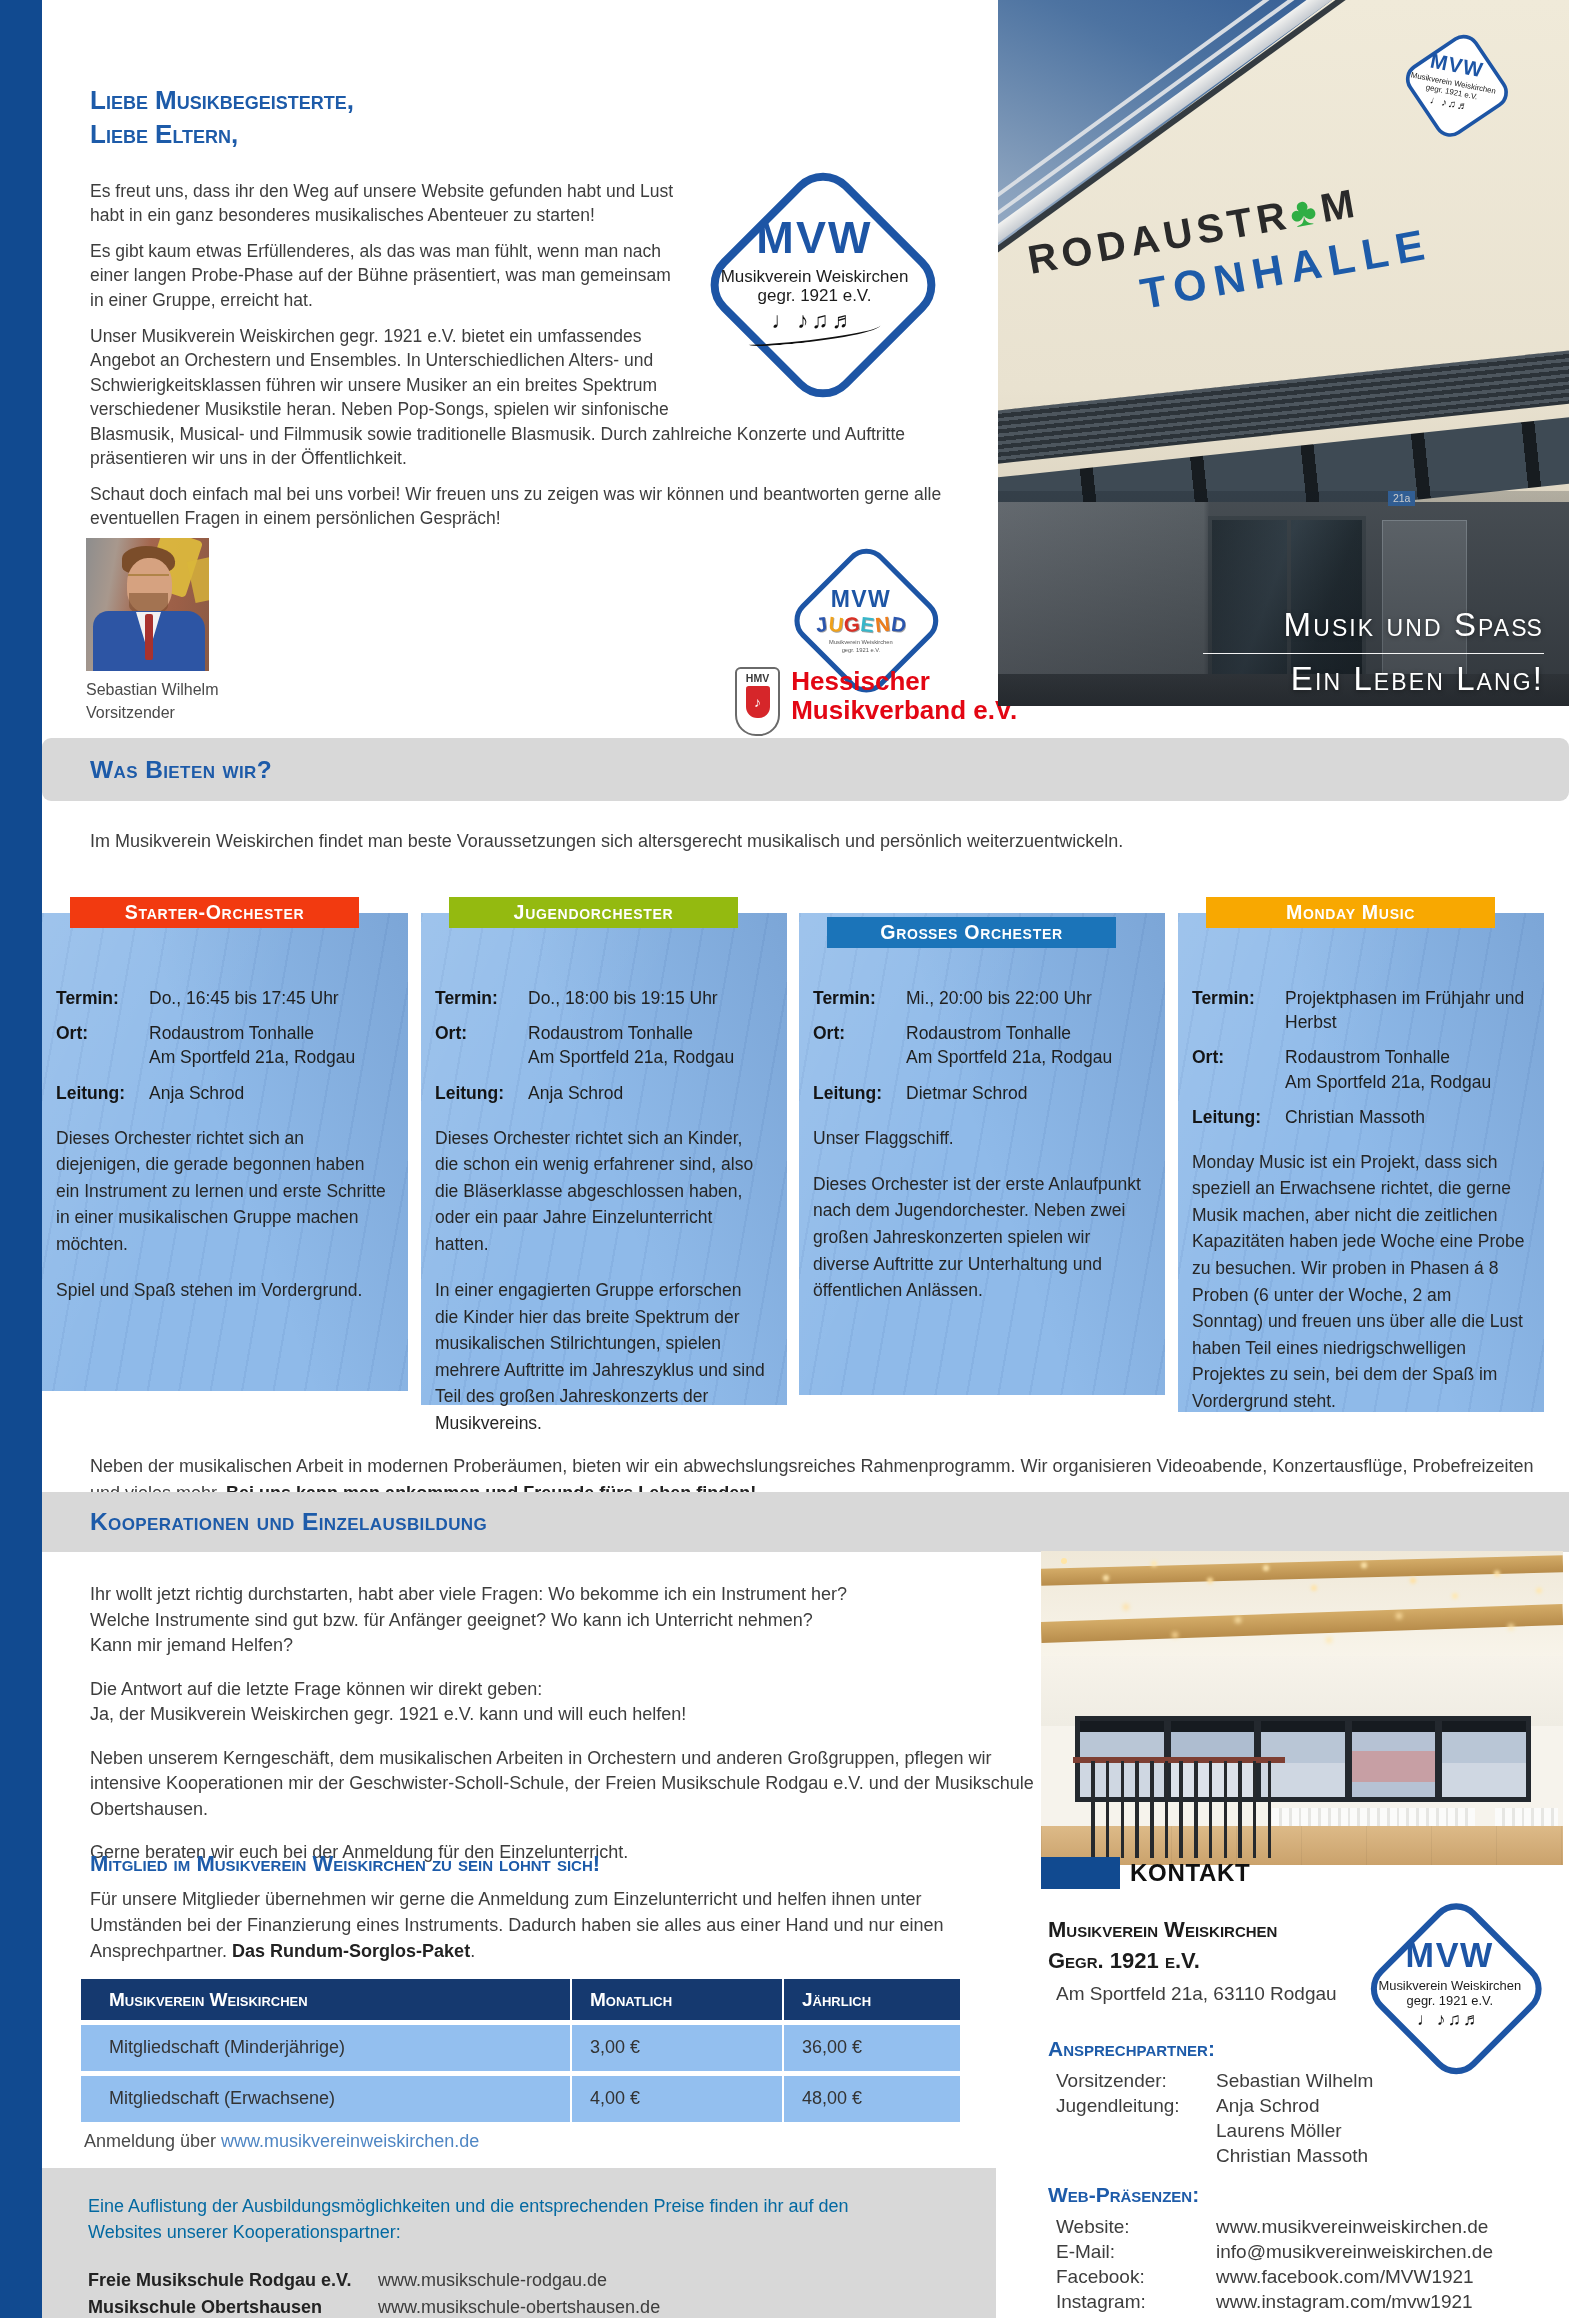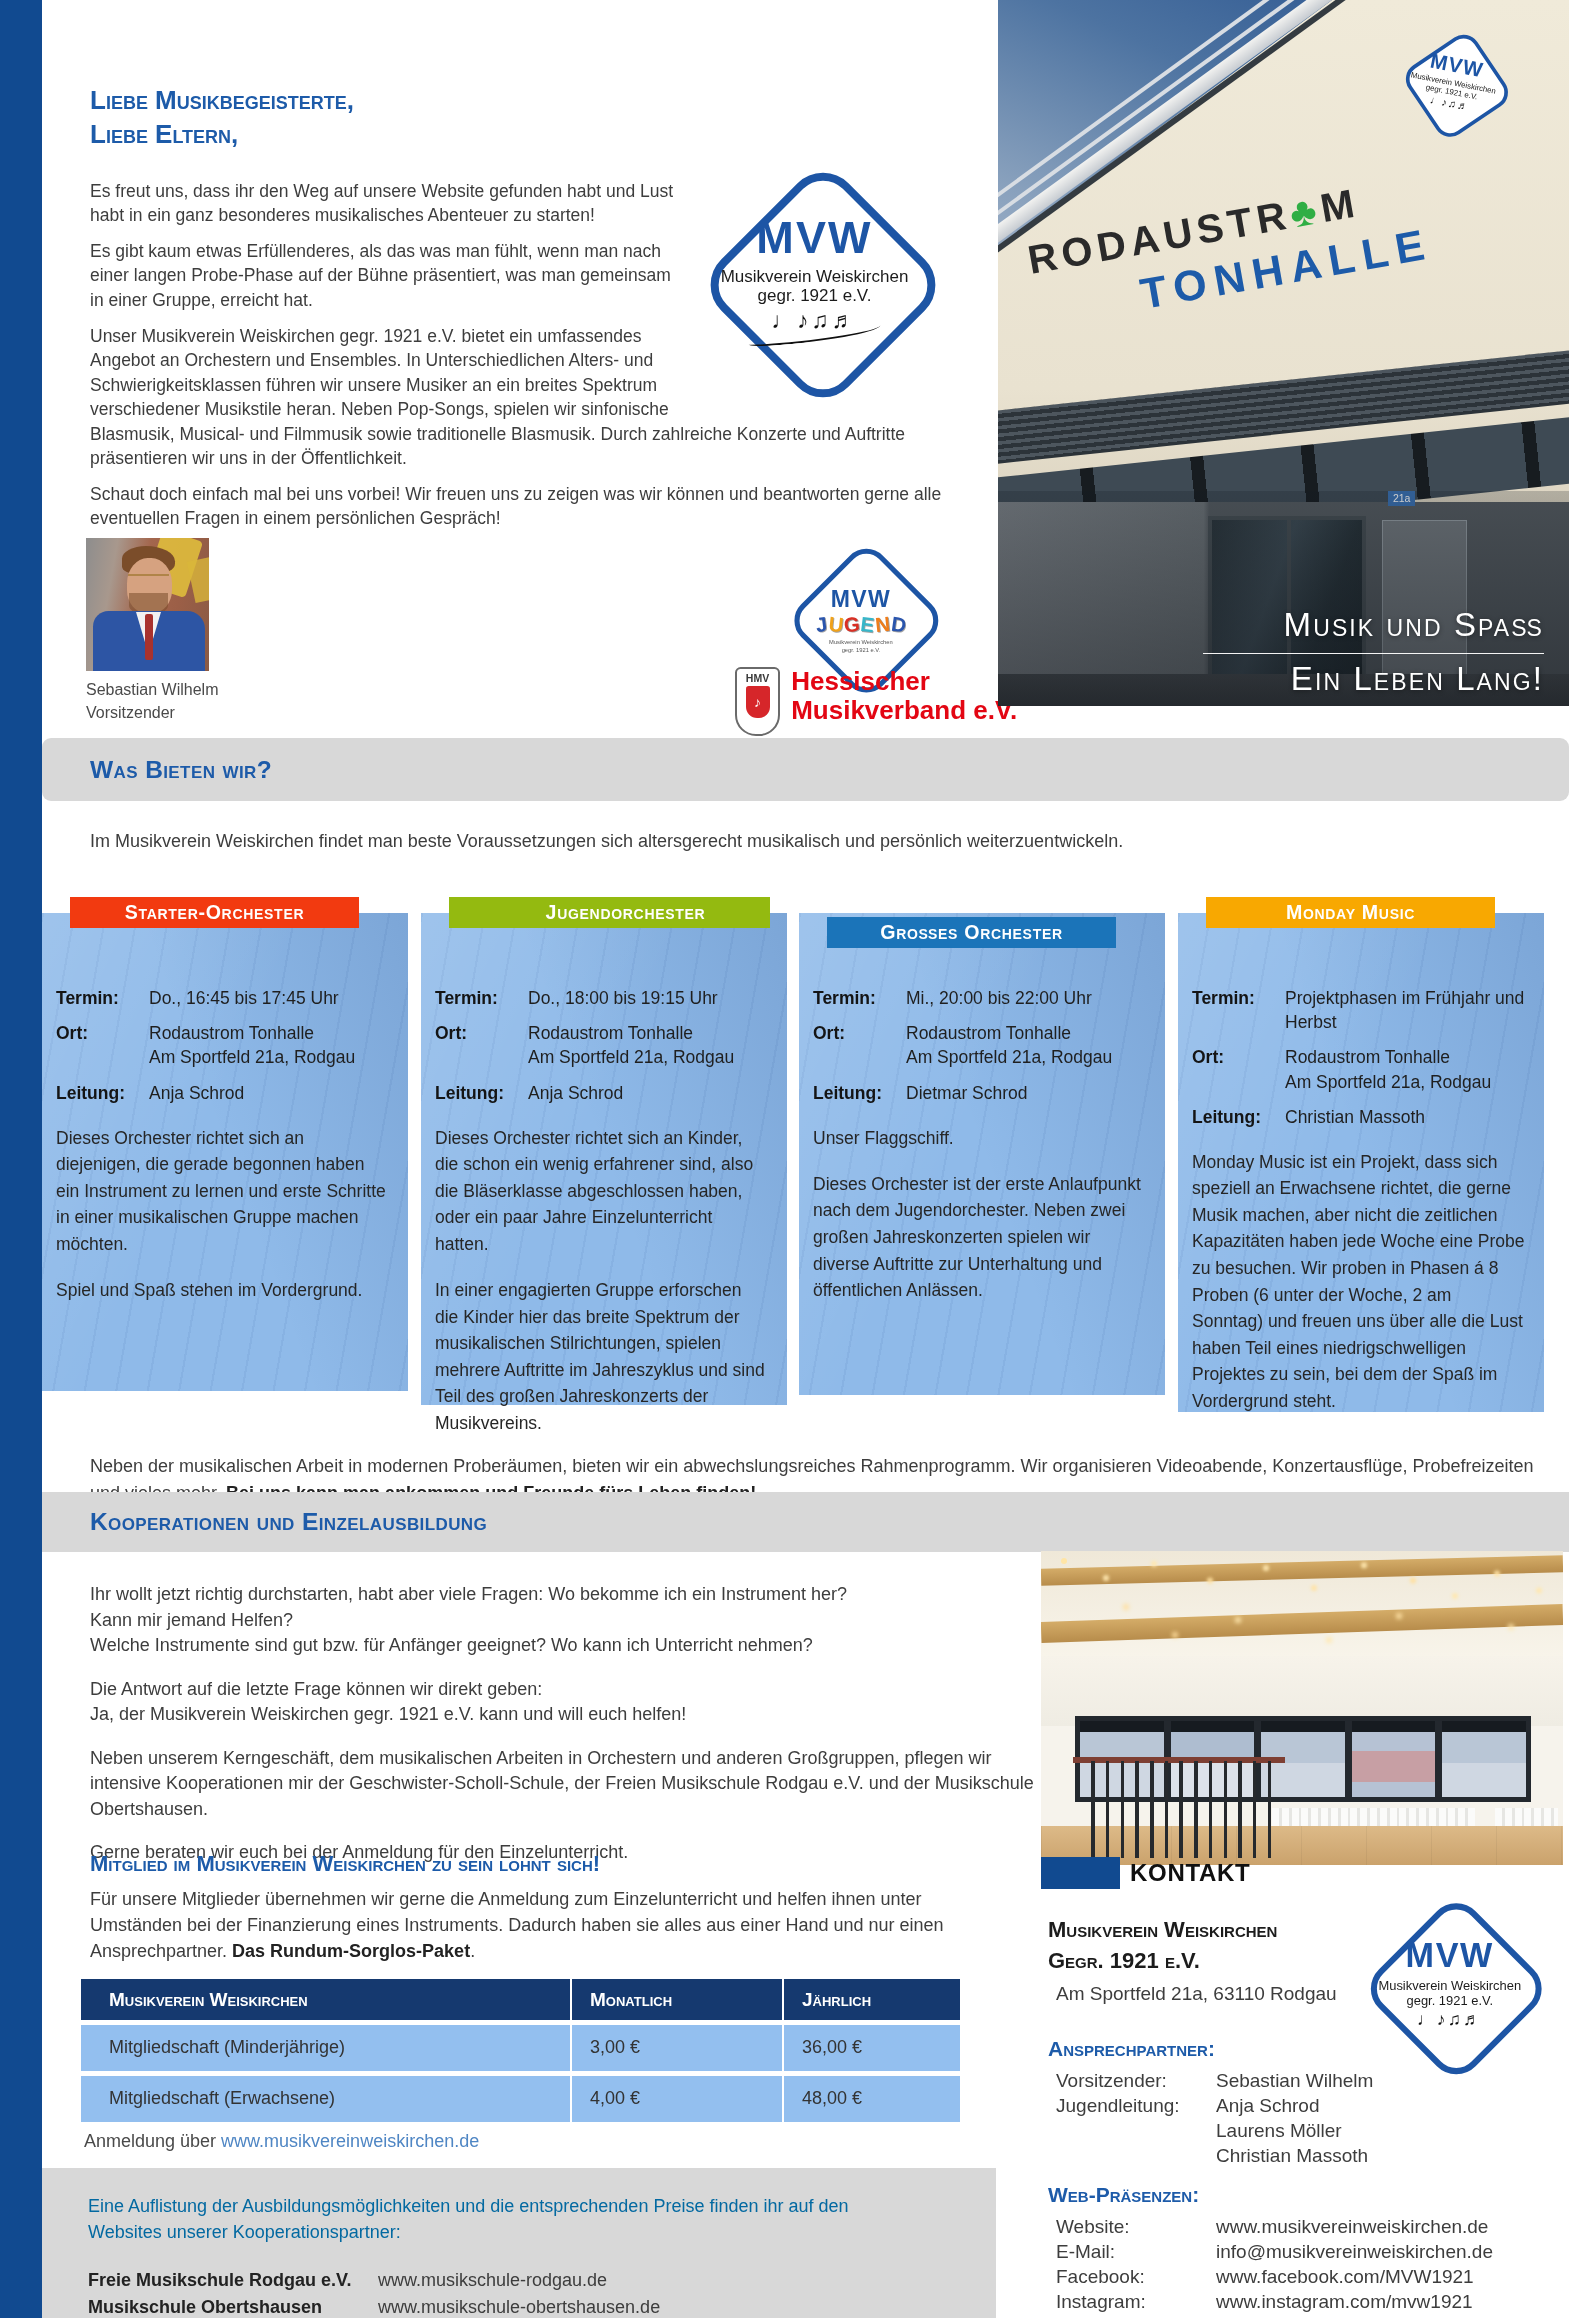--- a/index.html
+++ b/index.html
@@ -109,21 +109,21 @@
           background:linear-gradient(180deg,rgba(18,26,34,.22),rgba(13,18,24,.5));}
   .btag{position:absolute;right:25px;bottom:8.4px;text-align:right;color:#fff;font-variant:small-caps;z-index:5;}
   .btag-l1{font-size:33px;font-weight:400;letter-spacing:2.1px;text-shadow:0 0.7px 5.6px rgba(0,0,0,.45);}
   .btag-rule{height:1.4px;width:341px;background:rgba(255,255,255,.95);margin:8.4px 0 5.6px auto;}
   .btag-l2{font-size:33px;font-weight:400;letter-spacing:2.1px;text-shadow:0 0.7px 5.6px rgba(0,0,0,.45);}
 
   
   .offer-intro{position:absolute;left:90px;top:829px;width:1444px;font-size:18px;line-height:1.42;color:#3d3d3d;}
   .orch-header{position:absolute;top:897px;width:289px;height:31px;display:flex;align-items:center;justify-content:center;
                color:#fff;font-variant:small-caps;font-weight:700;font-size:19.6px;letter-spacing:0.7px;z-index:3;}
-  .h-red{background:#f23a10;}  .h-green{background:#94ba10;padding-left:32px;}
+  .h-red{background:#f23a10;}  .h-green{background:#94ba10;}
   .h-blue{background:#1b74b9;margin-top:20px;} .h-orange{background:#f8a801;}
   .orch-panel{position:absolute;top:913px;width:366px;background-color:#8fbae9;z-index:2;
       background-image:linear-gradient(115deg,rgba(255,255,255,.14) 0%,rgba(255,255,255,0) 45%),
                        linear-gradient(250deg,rgba(24,60,120,.16) 0%,rgba(24,60,120,0) 50%),
                        repeating-linear-gradient(100deg,rgba(30,70,140,.07) 0 2.1px,rgba(30,70,140,0) 2.1px 31px);}
   .orch-details{display:flex;flex-direction:column;gap:11.2px;padding:73px 18px 0 14px;}
   .orow{display:flex;}
   .olabel{width:93px;flex:0 0 93px;font-weight:700;color:#141414;font-size:17.5px;line-height:1.38;}
   .oval{flex:1;font-size:17.5px;color:#1f1f1f;line-height:1.38;}
   .orch-p{margin:19.6px 18px 0 14px;font-size:17.5px;line-height:1.52;color:#262626;}
@@ -412,22 +412,22 @@
     <span>Neben der musikalischen Arbeit in modernen Proberäumen, bieten wir ein abwechslungsreiches Rahmenprogramm. Wir organisieren Videoabende, Konzertausflüge, Probefreizeiten und vieles mehr. </span><b>Bei uns kann man ankommen und Freunde fürs Leben finden!</b>
   </div>
 
   <div class="band" style="top:1492px;height:60px;">
     <div class="sc">Kooperationen und Einzelausbildung</div>
   </div>
 
   <div class="coop">
     <div class="grp">
       <div>Ihr wollt jetzt richtig durchstarten, habt aber viele Fragen: Wo bekomme ich ein Instrument her?</div>
+      <div>Welche Instrumente sind gut bzw. für Anfänger geeignet? Wo kann ich Unterricht nehmen?</div>
       <div>Kann mir jemand Helfen?</div>
-      <div>Welche Instrumente sind gut bzw. für Anfänger geeignet? Wo kann ich Unterricht nehmen?</div>
     </div>
     <div class="grp">
       <div>Die Antwort auf die letzte Frage können wir direkt geben:</div>
       <div>Ja, der Musikverein Weiskirchen gegr. 1921 e.V. kann und will euch helfen!</div>
     </div>
     <div class="grp">Neben unserem Kerngeschäft, dem musikalischen Arbeiten in Orchestern und anderen Großgruppen, pflegen wir intensive Kooperationen mir der Geschwister-Scholl-Schule, der Freien Musikschule Rodgau e.V. und der Musikschule Obertshausen.</div>
     <div class="grp">Gerne beraten wir euch bei der Anmeldung für den Einzelunterricht.</div>
   </div>
 
   <div class="sc mitglied-h abs">Mitglied im Musikverein Weiskirchen zu sein lohnt sich!</div>

